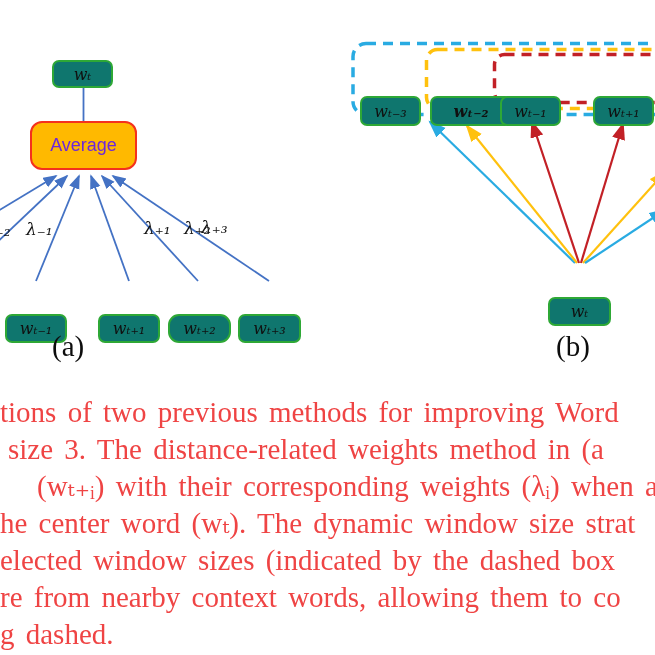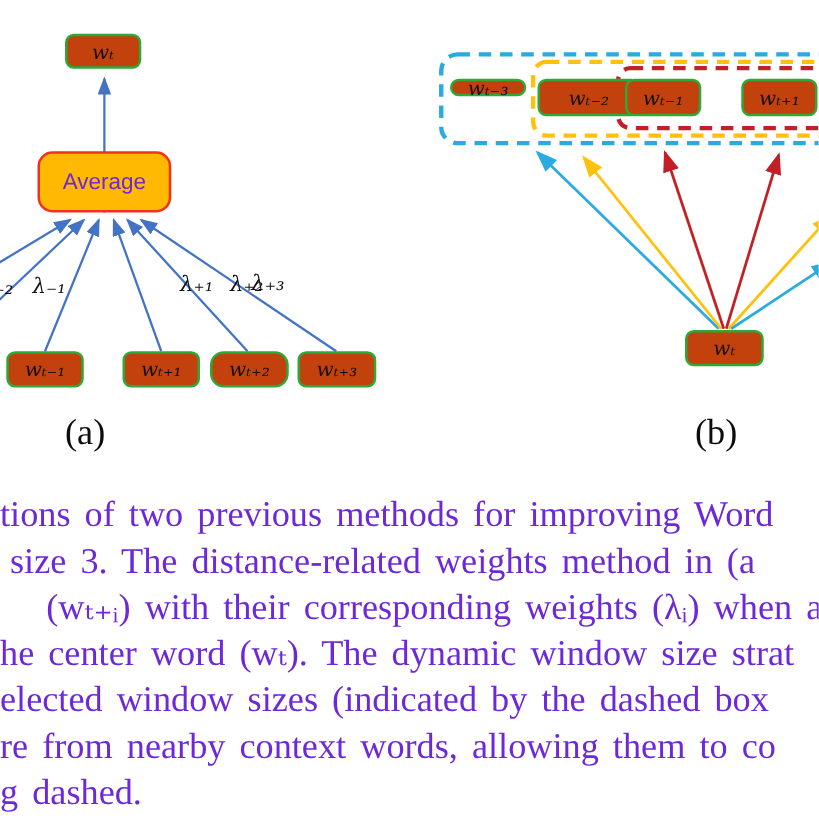--- a/index.html
+++ b/index.html
@@ -7,28 +7,29 @@
     position:relative;
     width:655px;height:655px;
     overflow:hidden;
     background:#ffffff;
     font-family:"Liberation Serif","DejaVu Serif",serif;
   }
   .figure{position:absolute;left:0;top:0;width:655px;height:380px;}
   .arrows-svg{position:absolute;left:0;top:0;}
   .gbox{
     position:absolute;
-    background:#c2410c;
+    background:#0f766e;
     border:2px solid #2EA836;
     border-radius:7px;
     display:flex;align-items:center;justify-content:center;
     font-family:"DejaVu Serif","DejaVu Sans",serif;
     font-style:italic;font-weight:500;
     font-size:16px;color:#101010;
     box-sizing:border-box;
+    margin-top:33px;
   }
   .obox{
     position:absolute;
     background:#FFB900;
     border:2.5px solid #F4311D;
     border-radius:12px;
     display:flex;align-items:center;justify-content:center;
     font-family:"Liberation Sans","DejaVu Sans",sans-serif;
     font-size:18px;color:#6d28d9;
     box-sizing:border-box;
@@ -41,21 +42,21 @@
     white-space:nowrap;
   }
   .panel-label{
     position:absolute;
     font-size:29px;color:#0d0d0d;
     white-space:nowrap;
   }
   .cap-line{
     position:absolute;left:0;
     font-size:29px;line-height:37px;
-    color:#6d28d9;
+    color:#ef4444;
     white-space:nowrap;
     word-spacing:4px;
   }
   .cap-line.indent{left:8px;}
 </style>
 </head>
 <body>
 
 <div id="screen">
 
@@ -116,22 +117,22 @@
 
       <div class="gbox" style="left:5px;top:281px;width:62px;height:29px;">wₜ₋₁</div>
       <div class="gbox" style="left:98px;top:281px;width:62px;height:29px;">wₜ₊₁</div>
       <div class="gbox" style="left:168px;top:281px;width:63px;height:29px;border-radius:11px;">wₜ₊₂</div>
       <div class="gbox" style="left:238px;top:281px;width:63px;height:29px;text-align:center;">wₜ₊₃</div>
 
       <div class="panel-label" style="left:52px;top:330px;">(a)</div>
     </div>
 
     <div>
-      <div class="gbox" style="left:360px;top:63px;width:61px;height:14px;">wₜ₋₃</div>
-      <div class="gbox" style="left:430px;top:63px;width:82px;height:30px;">wₜ₋₂</div>
+      <div class="gbox" style="left:360px;top:63px;width:61px;height:30px;">wₜ₋₃</div>
+      <div class="gbox" style="left:430px;top:63px;width:82px;height:30px;font-weight:bold;">wₜ₋₂</div>
       <div class="gbox" style="left:500px;top:63px;width:61px;height:30px;">wₜ₋₁</div>
       <div class="gbox" style="left:593px;top:63px;width:61px;height:30px;">wₜ₊₁</div>
 
       <div class="gbox" style="left:548px;top:264px;width:63px;height:29px;">wₜ</div>
 
       <div class="panel-label" style="left:556px;top:330px;">(b)</div>
     </div>
   </div>
 
   <div>

